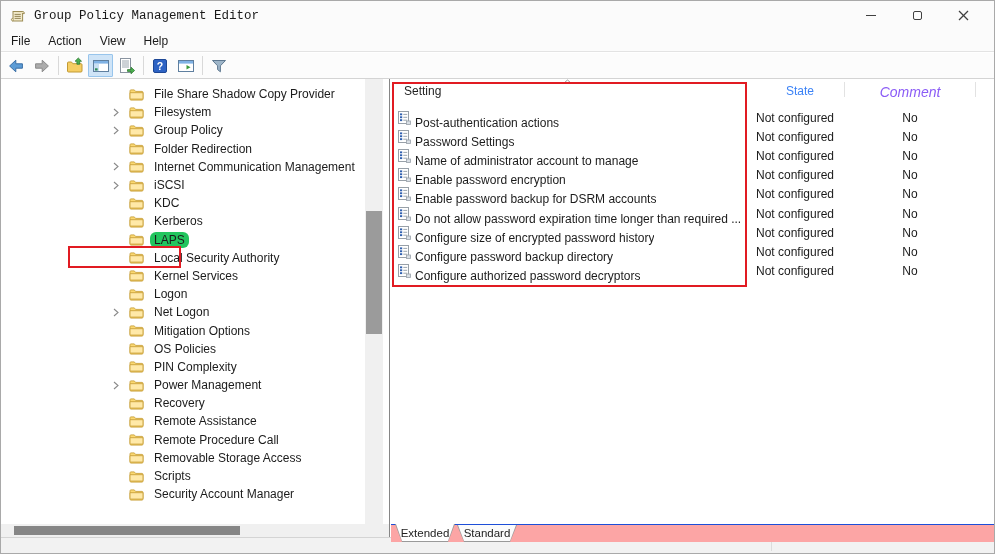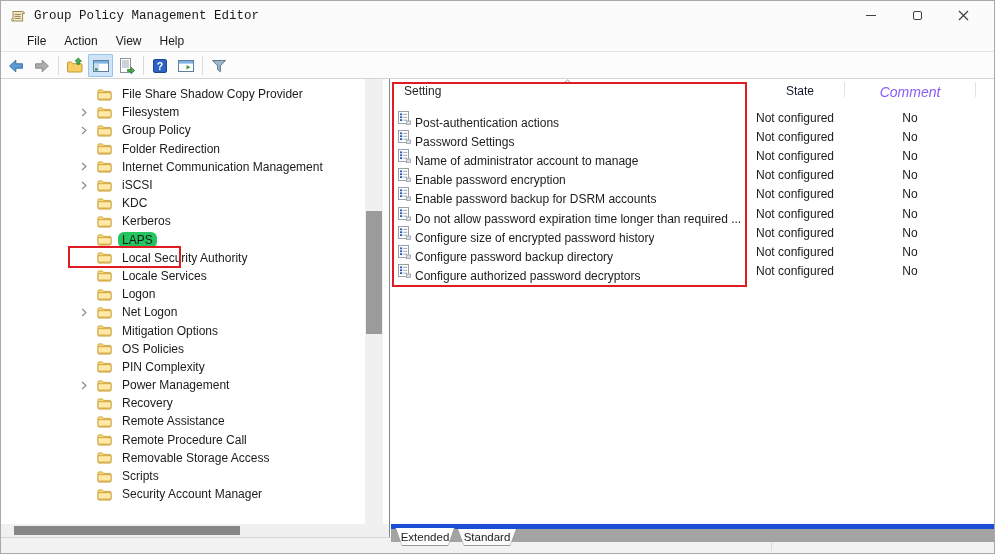--- a/index.html
+++ b/index.html
@@ -12,60 +12,60 @@
   }
   
   .titlebar { position:absolute; left:0; top:0; right:0; height:29px; background:#fbfbfb; display:flex; align-items:center;font-family:Liberation Mono, monospace; }
   .title-icon { margin:0 8px 0 9px; width:16px; height:16px; flex:0 0 auto; }
   .title-text { font-size:12.5px; color:#191919; }
   .win-controls { position:absolute; right:8px; top:0; height:29px; display:flex; }
   .win-btn { width:46px; height:29px; display:flex; align-items:center; justify-content:center; }
   .glyph-min { width:10px; height:1px; background:#404040; }
   .glyph-max { width:9px; height:9px; border:1px solid #404040; border-radius:2px; }
   
-  .menubar { position:absolute; left:0; top:29px; right:0; height:22px; background:#fbfbfb; border-bottom:1px solid #e3e3e3; display:flex; align-items:center; padding-left:17px; }
+  .menubar { position:absolute; left:0; top:29px; right:0; height:22px; background:#fbfbfb; border-bottom:1px solid #e3e3e3; display:flex; align-items:center; padding-left:1px; }
   .menu-item { padding:2px 9px; font-size:12px; color:#1b1b1b; }
   
   .toolbar { position:absolute; left:0; top:52px; right:0; height:26px; background:#fcfcfc; border-bottom:1px solid #d4d4d4; display:flex; align-items:center; padding-left:2px; }
   .tb-btn { width:25px; height:23px; display:flex; align-items:center; justify-content:center; border:1px solid transparent; border-radius:1px; margin-right:1px; }
   .tb-btn.selected { background:#cfe4f7; border-color:#98c5ec; }
   .tb-sep { width:1px; height:19px; background:#d9d9d9; margin:0 3px; }
   
   .main { position:absolute; left:0; top:78px; right:0; bottom:16px; background:#fff; }
   .left-pane { position:absolute; left:0; top:0; bottom:0; width:389px; border-right:1px solid #868686; background:#fff; }
   .tree { position:absolute; left:0; top:0; right:24px; bottom:13px; overflow:hidden; padding-top:6px; }
-  .tree-row { height:18.2px; display:flex; align-items:center; padding-left:80px; white-space:nowrap;text-align:center; }
+  .tree-row { height:18.2px; display:flex; align-items:center; padding-left:112px; white-space:nowrap;text-align:center; }
   .tw-chevron { width:16px; height:12px; display:flex; align-items:center; }
   .tw-folder { width:15px; height:13px; margin-right:6px; flex:0 0 auto; }
   .tree-label { padding:1px 4px; font-size:12px; color:#1b1b1b; }
   .tree-label.sel { background:#22c55e;border-radius:6px; }
   
   .vscroll { position:absolute; right:6px; top:0; bottom:13px; width:18px; background:#f0f0f0; }
   .vthumb { position:absolute; left:1px; right:1px; top:132px; height:123px; background:#9b9b9b; }
   .hscroll { position:absolute; left:0; right:0; bottom:0; height:13px; background:#f0f0f0; }
   .hthumb { position:absolute; left:13px; width:226px; top:2px; bottom:2px; background:#868686; }
   
   .right-pane { position:absolute; left:390px; top:0; right:0; bottom:0; background:#fff; }
   .list-header { position:absolute; left:0; top:0; right:0; height:22px; }
   .col-setting { position:absolute; left:13px; top:5px; font-size:12px; color:#1f1f1f; }
-  .col-state   { position:absolute; left:364px; width:90px; top:5px; text-align:center; font-size:12px; color:#0f172a; }
+  .col-state   { position:absolute; left:364px; width:90px; top:5px; text-align:center; font-size:12px; color:#3b82f6; }
   .col-comment { position:absolute; left:454px; width:130px; top:5px; text-align:center; font-size:14px; color:#8b5cf6;font-style:italic; }
   .hdr-sep { position:absolute; top:3px; height:15px; width:1px; background:#e2e2e2; }
   .sort-chevron { position:absolute; left:172px; top:0px; }
   .list-rows { position:absolute; left:0; top:29px; right:0; }
   .list-row { height:19.2px; display:flex; align-items:center; position:relative; }
   .lr-icon { width:14px; height:14px; margin-left:6px; margin-right:4px; flex:0 0 auto; }
   .lr-setting { font-size:12px; white-space:nowrap; overflow:hidden; max-width:330px;margin-top:10px; }
   .lr-state { position:absolute; left:364px; width:90px; font-size:12px; text-align:left; padding-left:1px; }
   .lr-comment { position:absolute; left:454px; width:130px; font-size:12px; text-align:center; }
   
   .redbox-list { position:absolute; left:1px; top:3px; width:355px; height:205px; border:2px solid #e11b22; pointer-events:none; z-index:4; }
   .redbox-laps { position:absolute; left:67px; top:167px; width:113px; height:22px; border:2px solid #e11b22; pointer-events:none; z-index:4; }
   
-  .tabstrip { position:absolute; left:0; right:0; bottom:-5px; height:18px; background:#a3a3a3; border-top:5px solid #1d4ed8; z-index:3; }
+  .tabstrip { position:absolute; left:0; right:0; bottom:-5px; height:18px; background:#fca5a5; border-top:1px solid #1d4ed8; z-index:3; }
   .tab { position:absolute; top:0; height:17px; }
   .tab .tab-border { position:absolute; inset:0; background:#9a9a9a; clip-path:polygon(0 0, 100% 0, calc(100% - 7px) 100%, 7px 100%); }
   .tab .tab-face { position:absolute; left:1px; right:1px; top:0; bottom:1px; background:#fff; clip-path:polygon(0 0, 100% 0, calc(100% - 6px) 100%, 6px 100%); display:flex; align-items:center; justify-content:center; font-size:11.5px; color:#222; }
   .tab.active { top:-1px; height:18px; }
   .tab.active .tab-face { background:#fff; font-weight:normal; }
   .tab.inactive .tab-face { background:#fbfbfb; }
   
   .statusbar { position:absolute; left:0; right:0; bottom:0; height:16px; background:#f2f2f2; border-top:1px solid #d4d4d4; z-index:1; }
   .status-divider { position:absolute; left:770px; top:3px; bottom:2px; width:1px; background:#dcdcdc; }
   svg { display:block; }
@@ -293,21 +293,21 @@
             <span class="tree-label">Local Security Authority</span>
           </div>
           <div class="tree-row">
             <span class="tw-chevron"></span>
             <span class="tw-folder">
               <svg width="15" height="13" viewBox="0 0 15 13">
                 <path d="M1 2.8 c0-.5.4-.9.9-.9 h3.4 l1.2 1.5 h6.6 c.5 0 .9.4.9.9 v6.9 c0 .5-.4.9-.9.9 H1.9 c-.5 0-.9-.4-.9-.9 z" fill="#FBD872" stroke="#C9A13B" stroke-width="0.9"></path>
                 <path d="M1 4.7 h13 v5.5 c0 .5-.4.9-.9.9 H1.9 c-.5 0-.9-.4-.9-.9 z" fill="#FFE9A8" stroke="#C9A13B" stroke-width="0.9"></path>
               </svg>
             </span>
-            <span class="tree-label">Locale Services</span>
+            <span class="tree-label">Kernel Services</span>
           </div>
           <div class="tree-row">
             <span class="tw-chevron"></span>
             <span class="tw-folder">
               <svg width="15" height="13" viewBox="0 0 15 13">
                 <path d="M1 2.8 c0-.5.4-.9.9-.9 h3.4 l1.2 1.5 h6.6 c.5 0 .9.4.9.9 v6.9 c0 .5-.4.9-.9.9 H1.9 c-.5 0-.9-.4-.9-.9 z" fill="#FBD872" stroke="#C9A13B" stroke-width="0.9"></path>
                 <path d="M1 4.7 h13 v5.5 c0 .5-.4.9-.9.9 H1.9 c-.5 0-.9-.4-.9-.9 z" fill="#FFE9A8" stroke="#C9A13B" stroke-width="0.9"></path>
               </svg>
             </span>
             <span class="tree-label">Logon</span>

